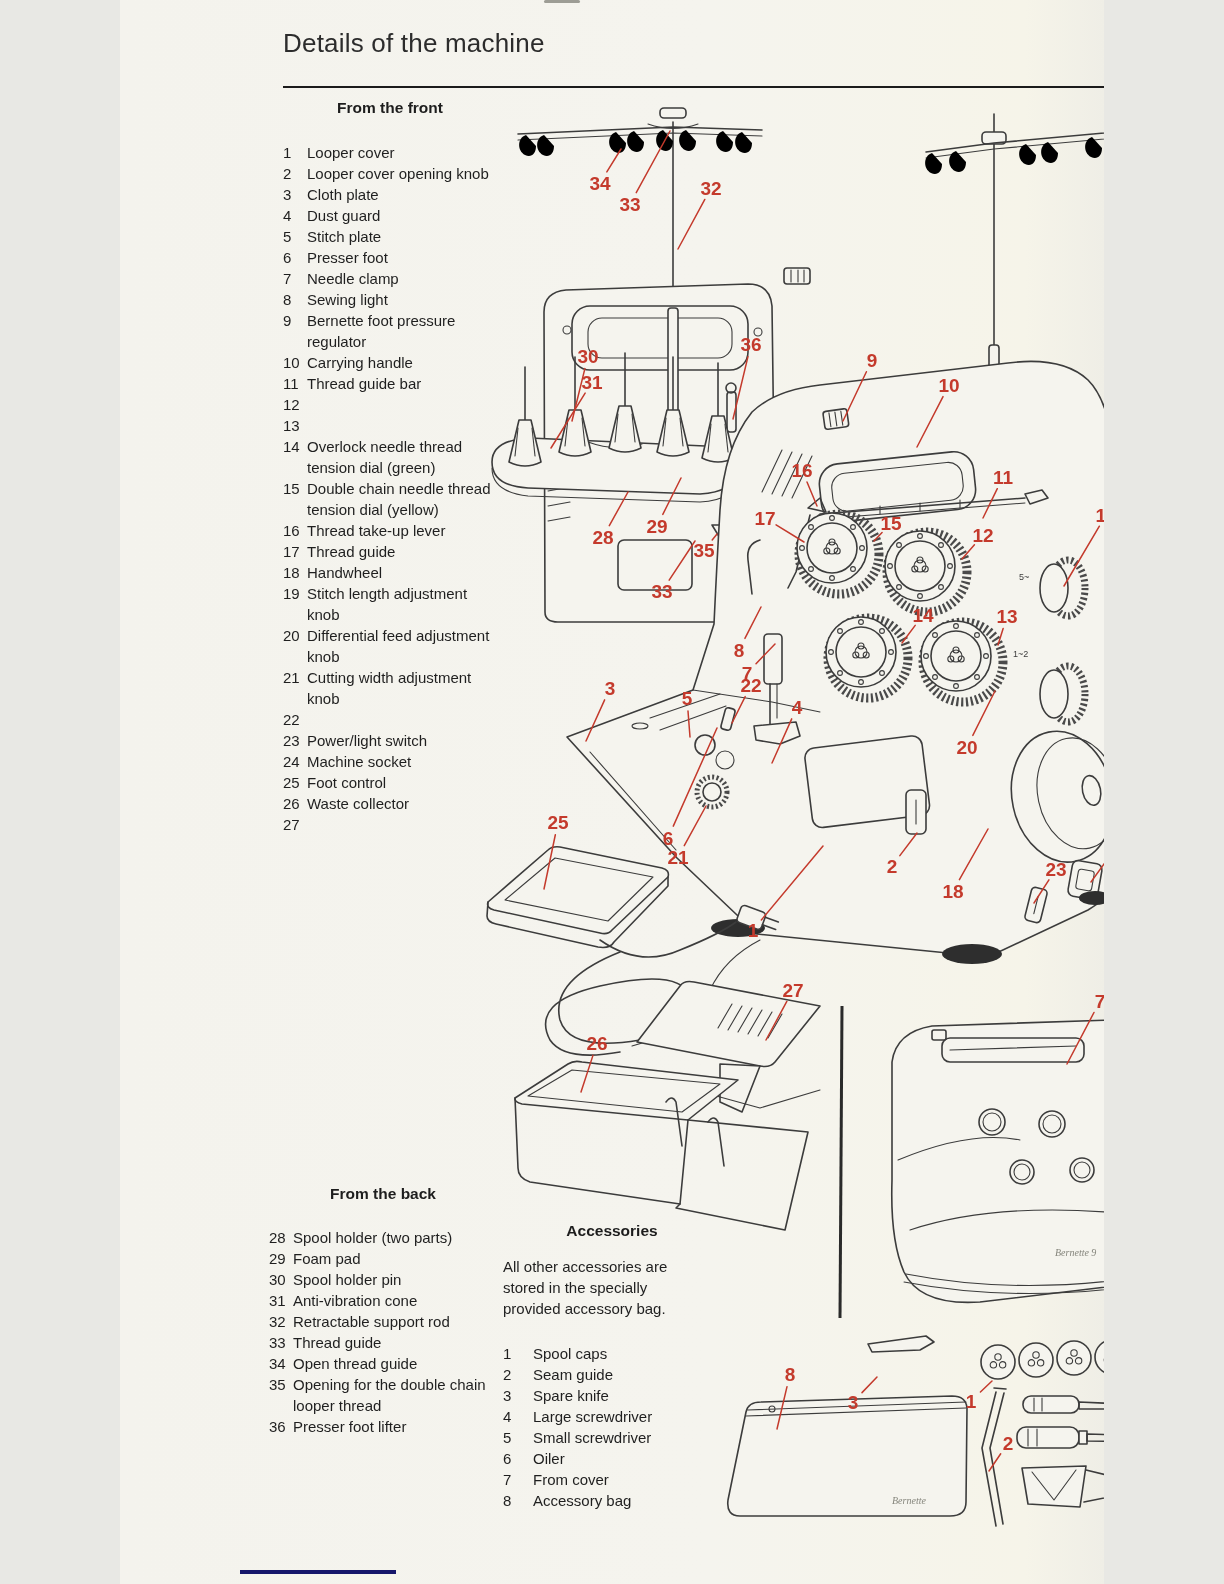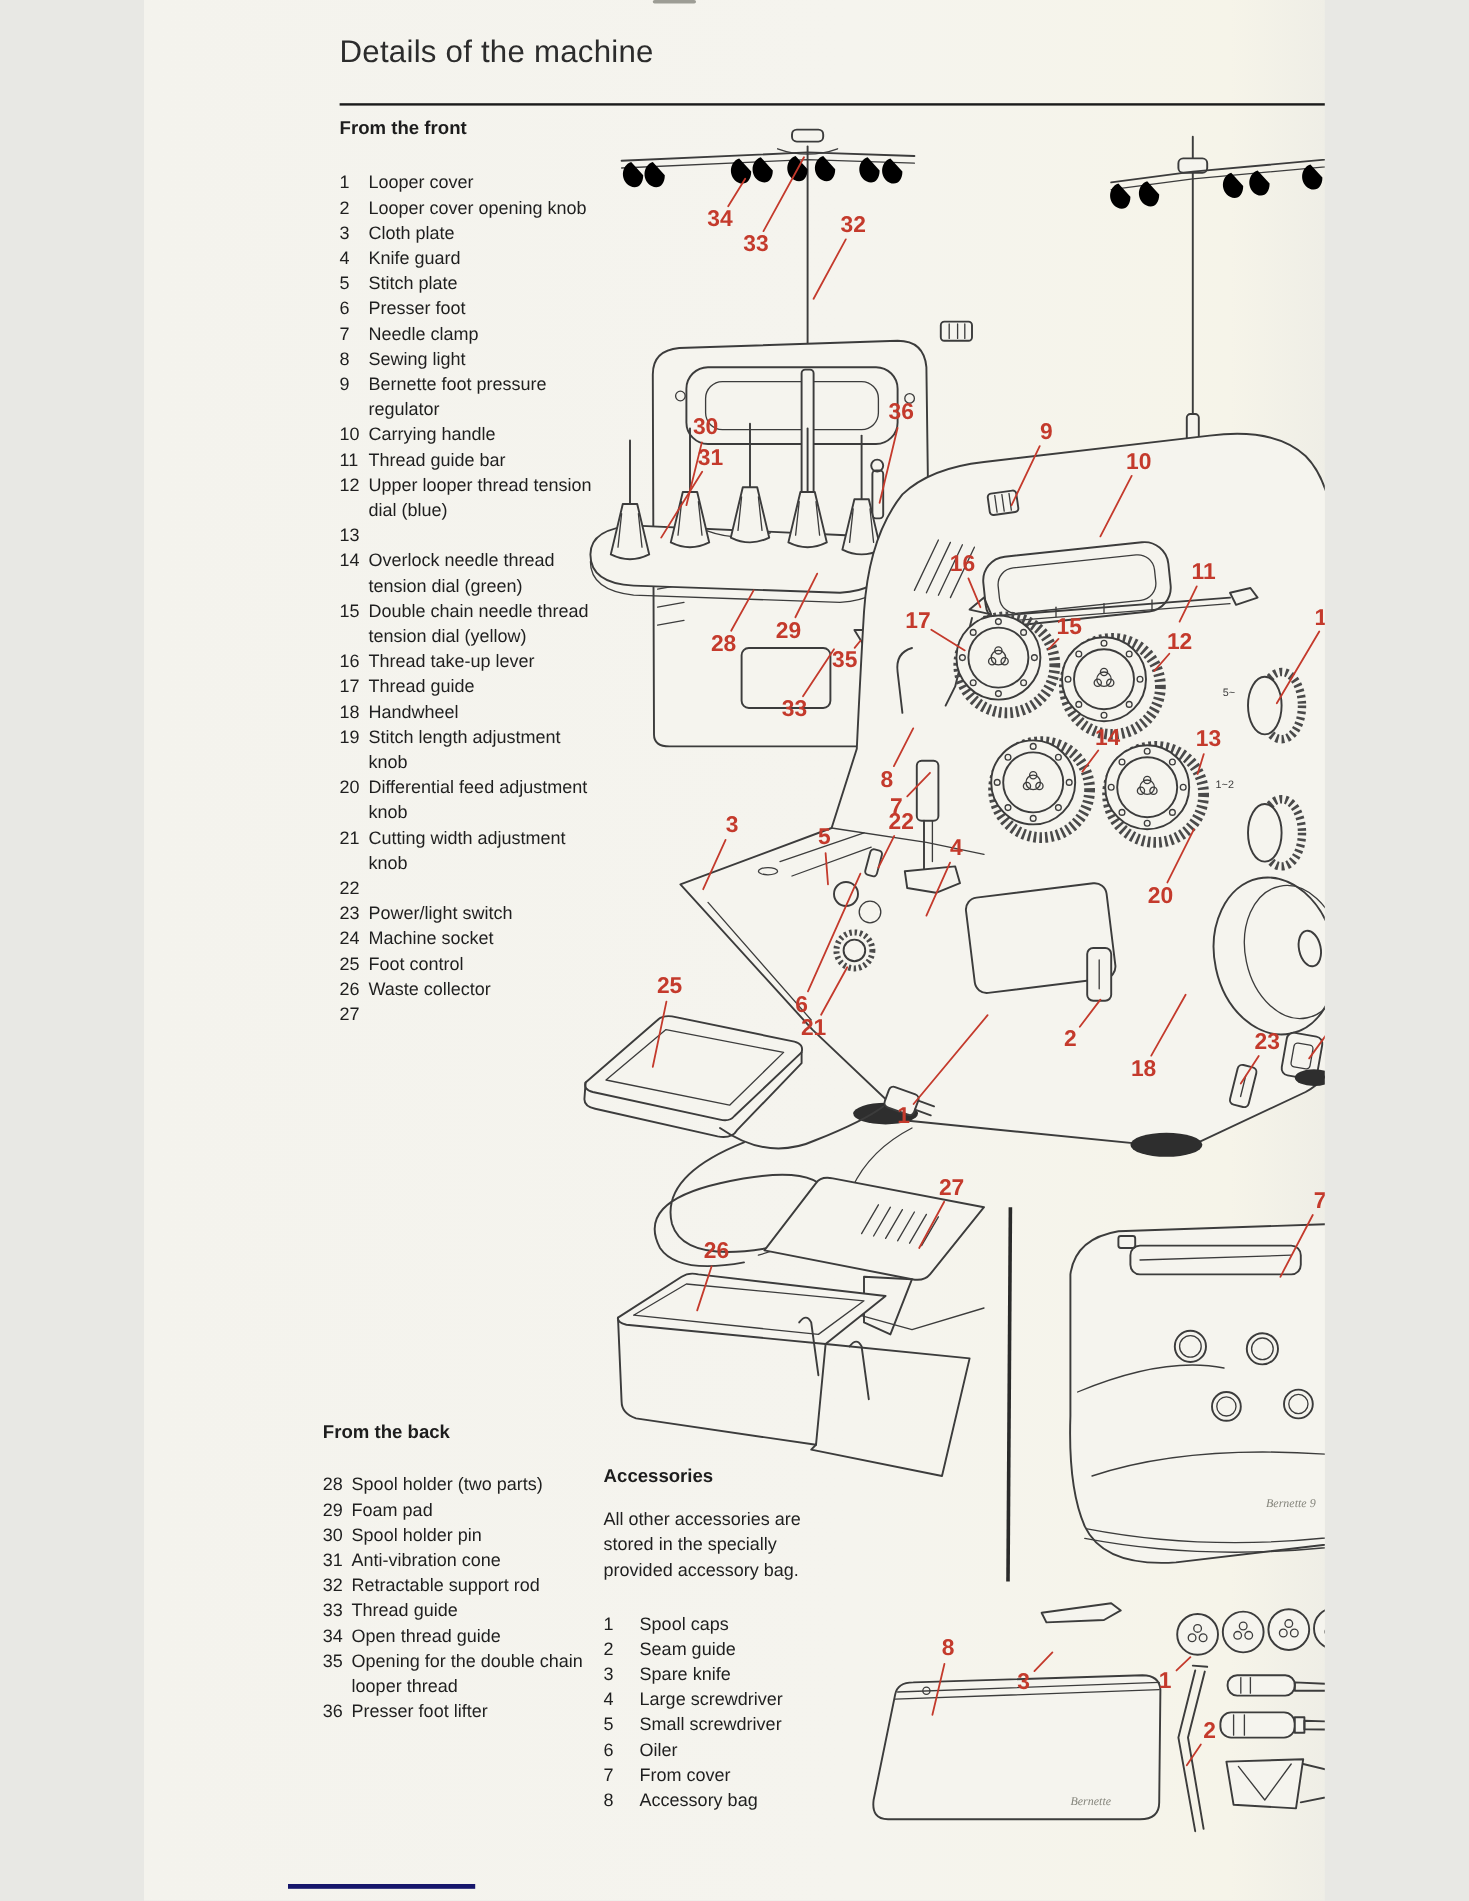--- a/index.html
+++ b/index.html
@@ -4,21 +4,21 @@
 <style>
   html,body{margin:0;padding:0;background:#e8e8e4;}
   .page{position:relative;width:984px;height:1584px;margin:0 auto;overflow:hidden;
         background:linear-gradient(90deg,#f4f3ed 0%,#f5f4ee 60%,#f6f4e9 92%,#efeee6 100%);
         font-family:"Liberation Sans",sans-serif;color:#1f1f1f;}
   .title{position:absolute;left:163px;top:28px;font-size:26px;font-weight:400;color:#2c2c2c;margin:0;letter-spacing:.2px;}
   .rule{position:absolute;left:163px;top:86px;width:899px;height:2px;background:#1b1b1b;}
   .scan-smudge{position:absolute;left:424px;top:0;width:36px;height:3px;background:#9d9d95;border-radius:2px;}
   .bottom-line{position:absolute;left:120px;top:1570px;width:156px;height:4px;background:#16166b;}
   .col{position:absolute;}
-  .col h2{font-size:15.5px;font-weight:bold;color:#1d1d1d;margin:0 0 0 0;}
+  .col h2{font-size:15.5px;font-weight:bold;color:#1d1d1d;margin:0 0 0 0;text-align:center;}
   .front-col{left:163px;top:99px;width:214px;}
   .front-col .list{margin-top:25px;}
   .back-col{left:149px;top:1185px;width:228px;}
   .back-col .list{margin-top:24px;}
   .acc-col{left:383px;top:1222px;width:218px;}
   .acc-col .note{margin-top:16px;font-size:15px;line-height:21px;width:205px;}
   .acc-col .list{margin-top:24px;}
   .list{font-size:15px;line-height:21px;}
   .li{display:flex;}
   .li .num{flex:0 0 24px;text-align:left;}
@@ -58,21 +58,21 @@
         <div class="li">
           <span class="num">2</span>
           <span class="txt">Looper cover opening knob</span>
         </div>
         <div class="li">
           <span class="num">3</span>
           <span class="txt">Cloth plate</span>
         </div>
         <div class="li">
           <span class="num">4</span>
-          <span class="txt">Knife guard</span>
+          <span class="txt">Dust guard</span>
         </div>
         <div class="li">
           <span class="num">5</span>
           <span class="txt">Stitch plate</span>
         </div>
         <div class="li">
           <span class="num">6</span>
           <span class="txt">Presser foot</span>
         </div>
         <div class="li">
@@ -90,21 +90,20 @@
         <div class="li">
           <span class="num">10</span>
           <span class="txt">Carrying handle</span>
         </div>
         <div class="li">
           <span class="num">11</span>
           <span class="txt">Thread guide bar</span>
         </div>
         <div class="li">
           <span class="num">12</span>
-          <span class="txt">Upper looper thread tension dial (blue)</span>
         </div>
         <div class="li">
           <span class="num">13</span>
         </div>
         <div class="li">
           <span class="num">14</span>
           <span class="txt">Overlock needle thread tension dial (green)</span>
         </div>
         <div class="li">
           <span class="num">15</span>

